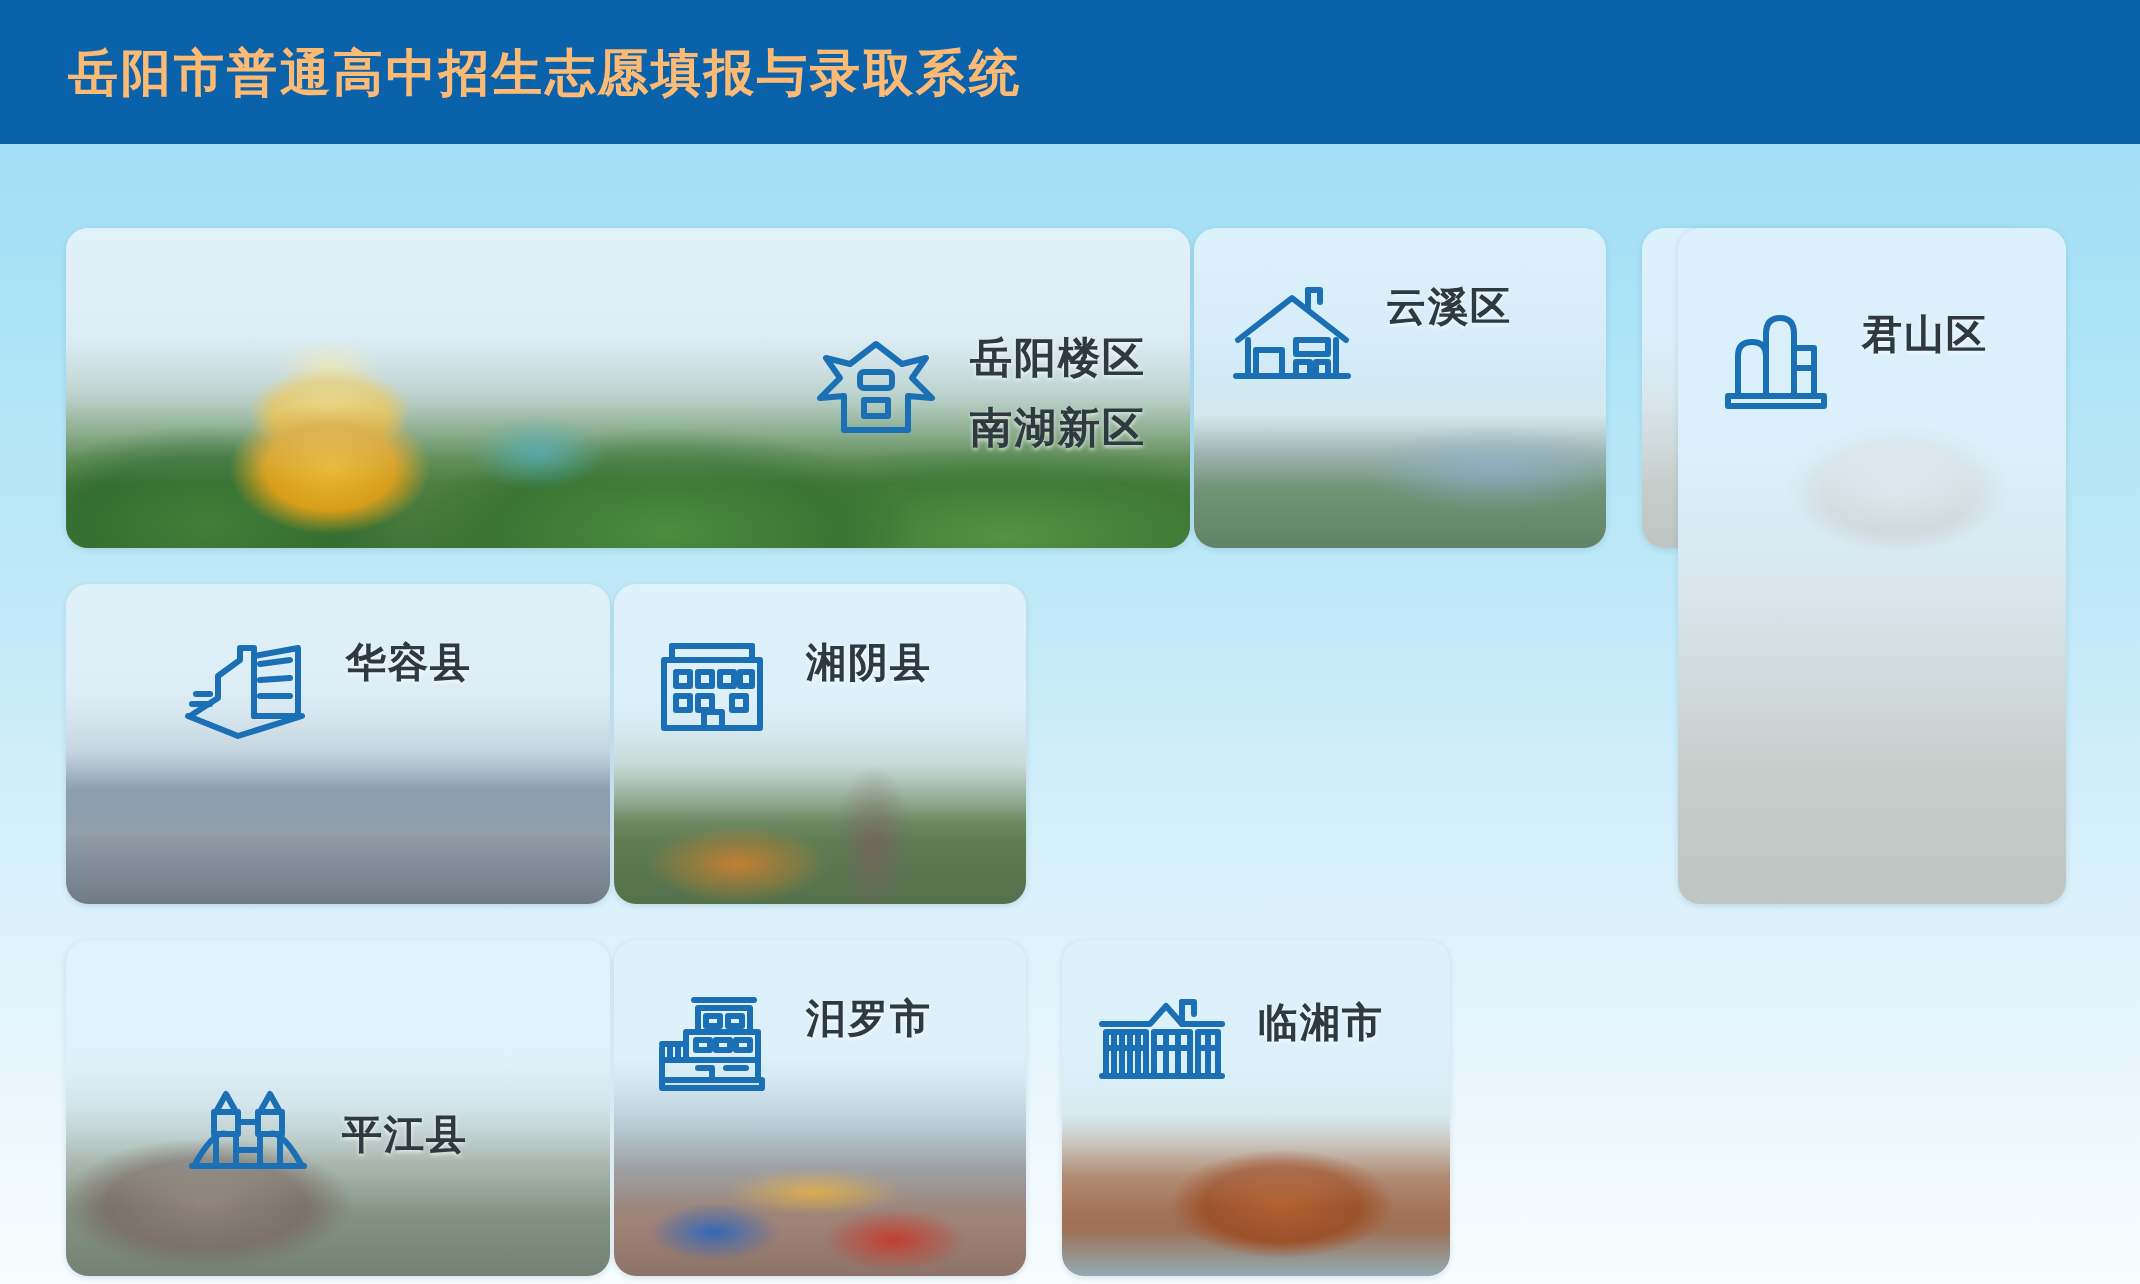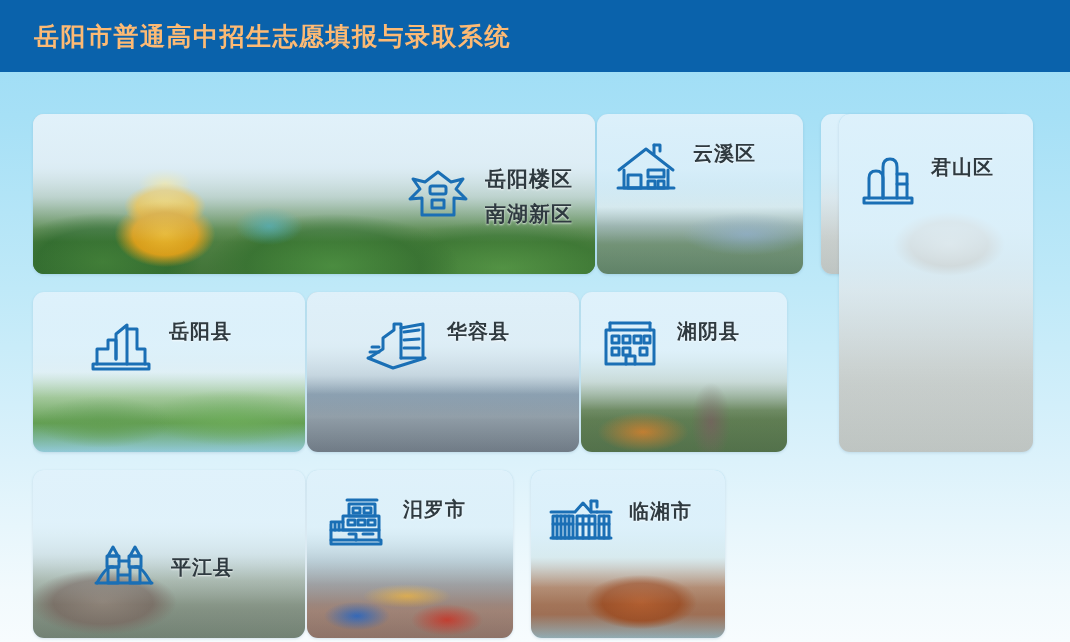--- a/index.html
+++ b/index.html
@@ -246,35 +246,20 @@
           </svg>
           <div class="card-labels">
             <div class="card-label">君山区</div>
           </div>
         </div>
       </div>
     </div>
 
     <div class="grid-row">
 
-      <div class="region-card card-w-narrow card-h">
-        <div class="card-photo ph-yueyangxian"></div>
-        <div class="card-overlay"></div>
-        <div class="card-content top-row" style="padding-left:58px;">
-          <svg class="card-icon" width="62" height="56" viewBox="0 0 62 56" fill="none" stroke="currentColor" stroke-width="3" stroke-linejoin="round" stroke-linecap="round">
-            <path d="M6 46 L6 31 L17 31 L17 22 L25 22 L25 41"></path>
-            <path d="M25 41 L25 16 L36 7 L36 46"></path>
-            <path d="M36 11 L46 11 L46 31 L54 31 L54 46"></path>
-            <path d="M2 46 L58 46 L58 51 L2 51 Z"></path>
-          </svg>
-          <div class="card-labels">
-            <div class="card-label">岳阳县</div>
-          </div>
-        </div>
-      </div>
 
       <div class="region-card card-w-narrow card-h">
         <div class="card-photo ph-huarong"></div>
         <div class="card-overlay"></div>
         <div class="card-content top-row" style="padding-left:56px;">
           <svg class="card-icon" width="68" height="56" viewBox="0 0 68 56" fill="none" stroke="currentColor" stroke-width="3" stroke-linejoin="round" stroke-linecap="round">
             <path d="M6 40 L20 31 L20 20 L31 12 L31 6 L38 6 L38 40"></path>
             <path d="M38 10 L60 6 L60 40 L38 40"></path>
             <path d="M5 40 L30 50 L62 40"></path>
             <path d="M41 14 L56 12"></path>

